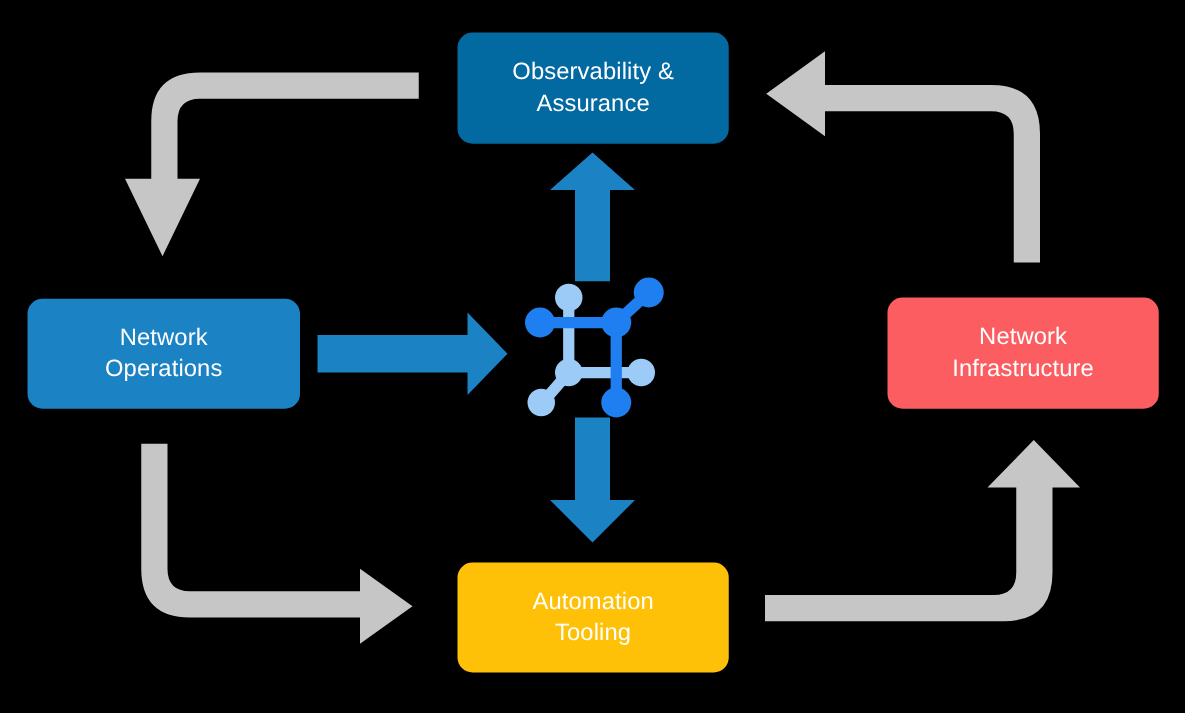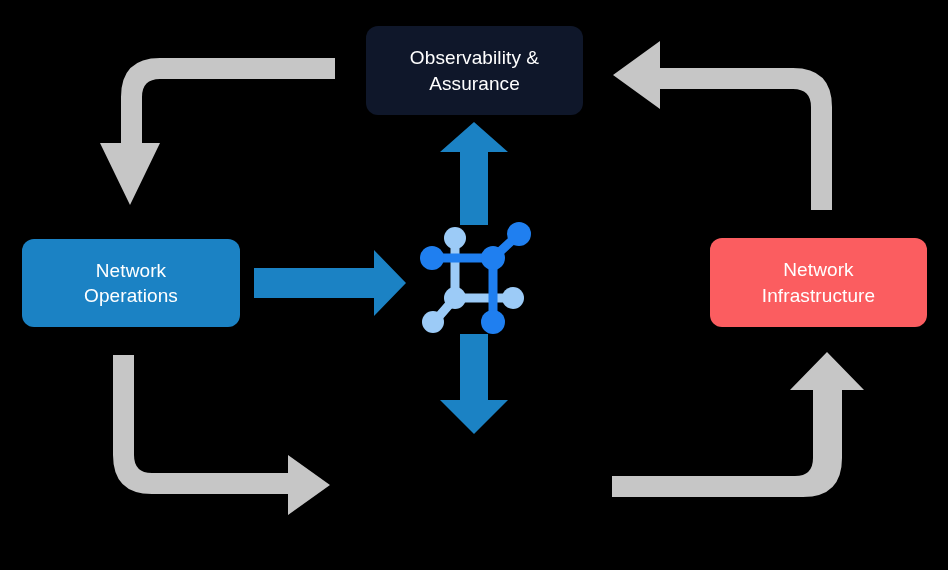--- a/index.html
+++ b/index.html
@@ -24,21 +24,21 @@
     text-align: center;
     color: #ffffff;
     font-size: 19px;
     line-height: 1.32;
     font-weight: 400;
     letter-spacing: 0.1px;
     box-sizing: border-box;
     padding: 4px 10px;
     white-space: pre-line;
   }
-  #box-observability { left: 366px; top: 26px;  width: 217px; height: 89px; background: #0f172a; }
+  #box-observability { left: 366px; top: 26px;  width: 217px; height: 89px; background: #0369a1; }
   #box-operations    { left: 22px;  top: 239px; width: 218px; height: 88px; background: #1b82c4; }
   #box-infrastructure{ left: 710px; top: 238px; width: 217px; height: 89px; background: #fb5d60; }
   #box-automation    { left: 366px; top: 450px; width: 217px; height: 88px; background: #ffc107; }
 
   .svg-layer {
     position: absolute;
     left: 0;
     top: 0;
     width: 948px;
     height: 570px;
@@ -125,14 +125,16 @@
 
   <div class="node-box" id="box-observability">Observability &amp;
 Assurance</div>
 
   <div class="node-box" id="box-operations">Network
 Operations</div>
 
   <div class="node-box" id="box-infrastructure">Network
 Infrastructure</div>
 
+  <div class="node-box" id="box-automation">Automation
+Tooling</div>
 
 </div>
 
 </body></html>

